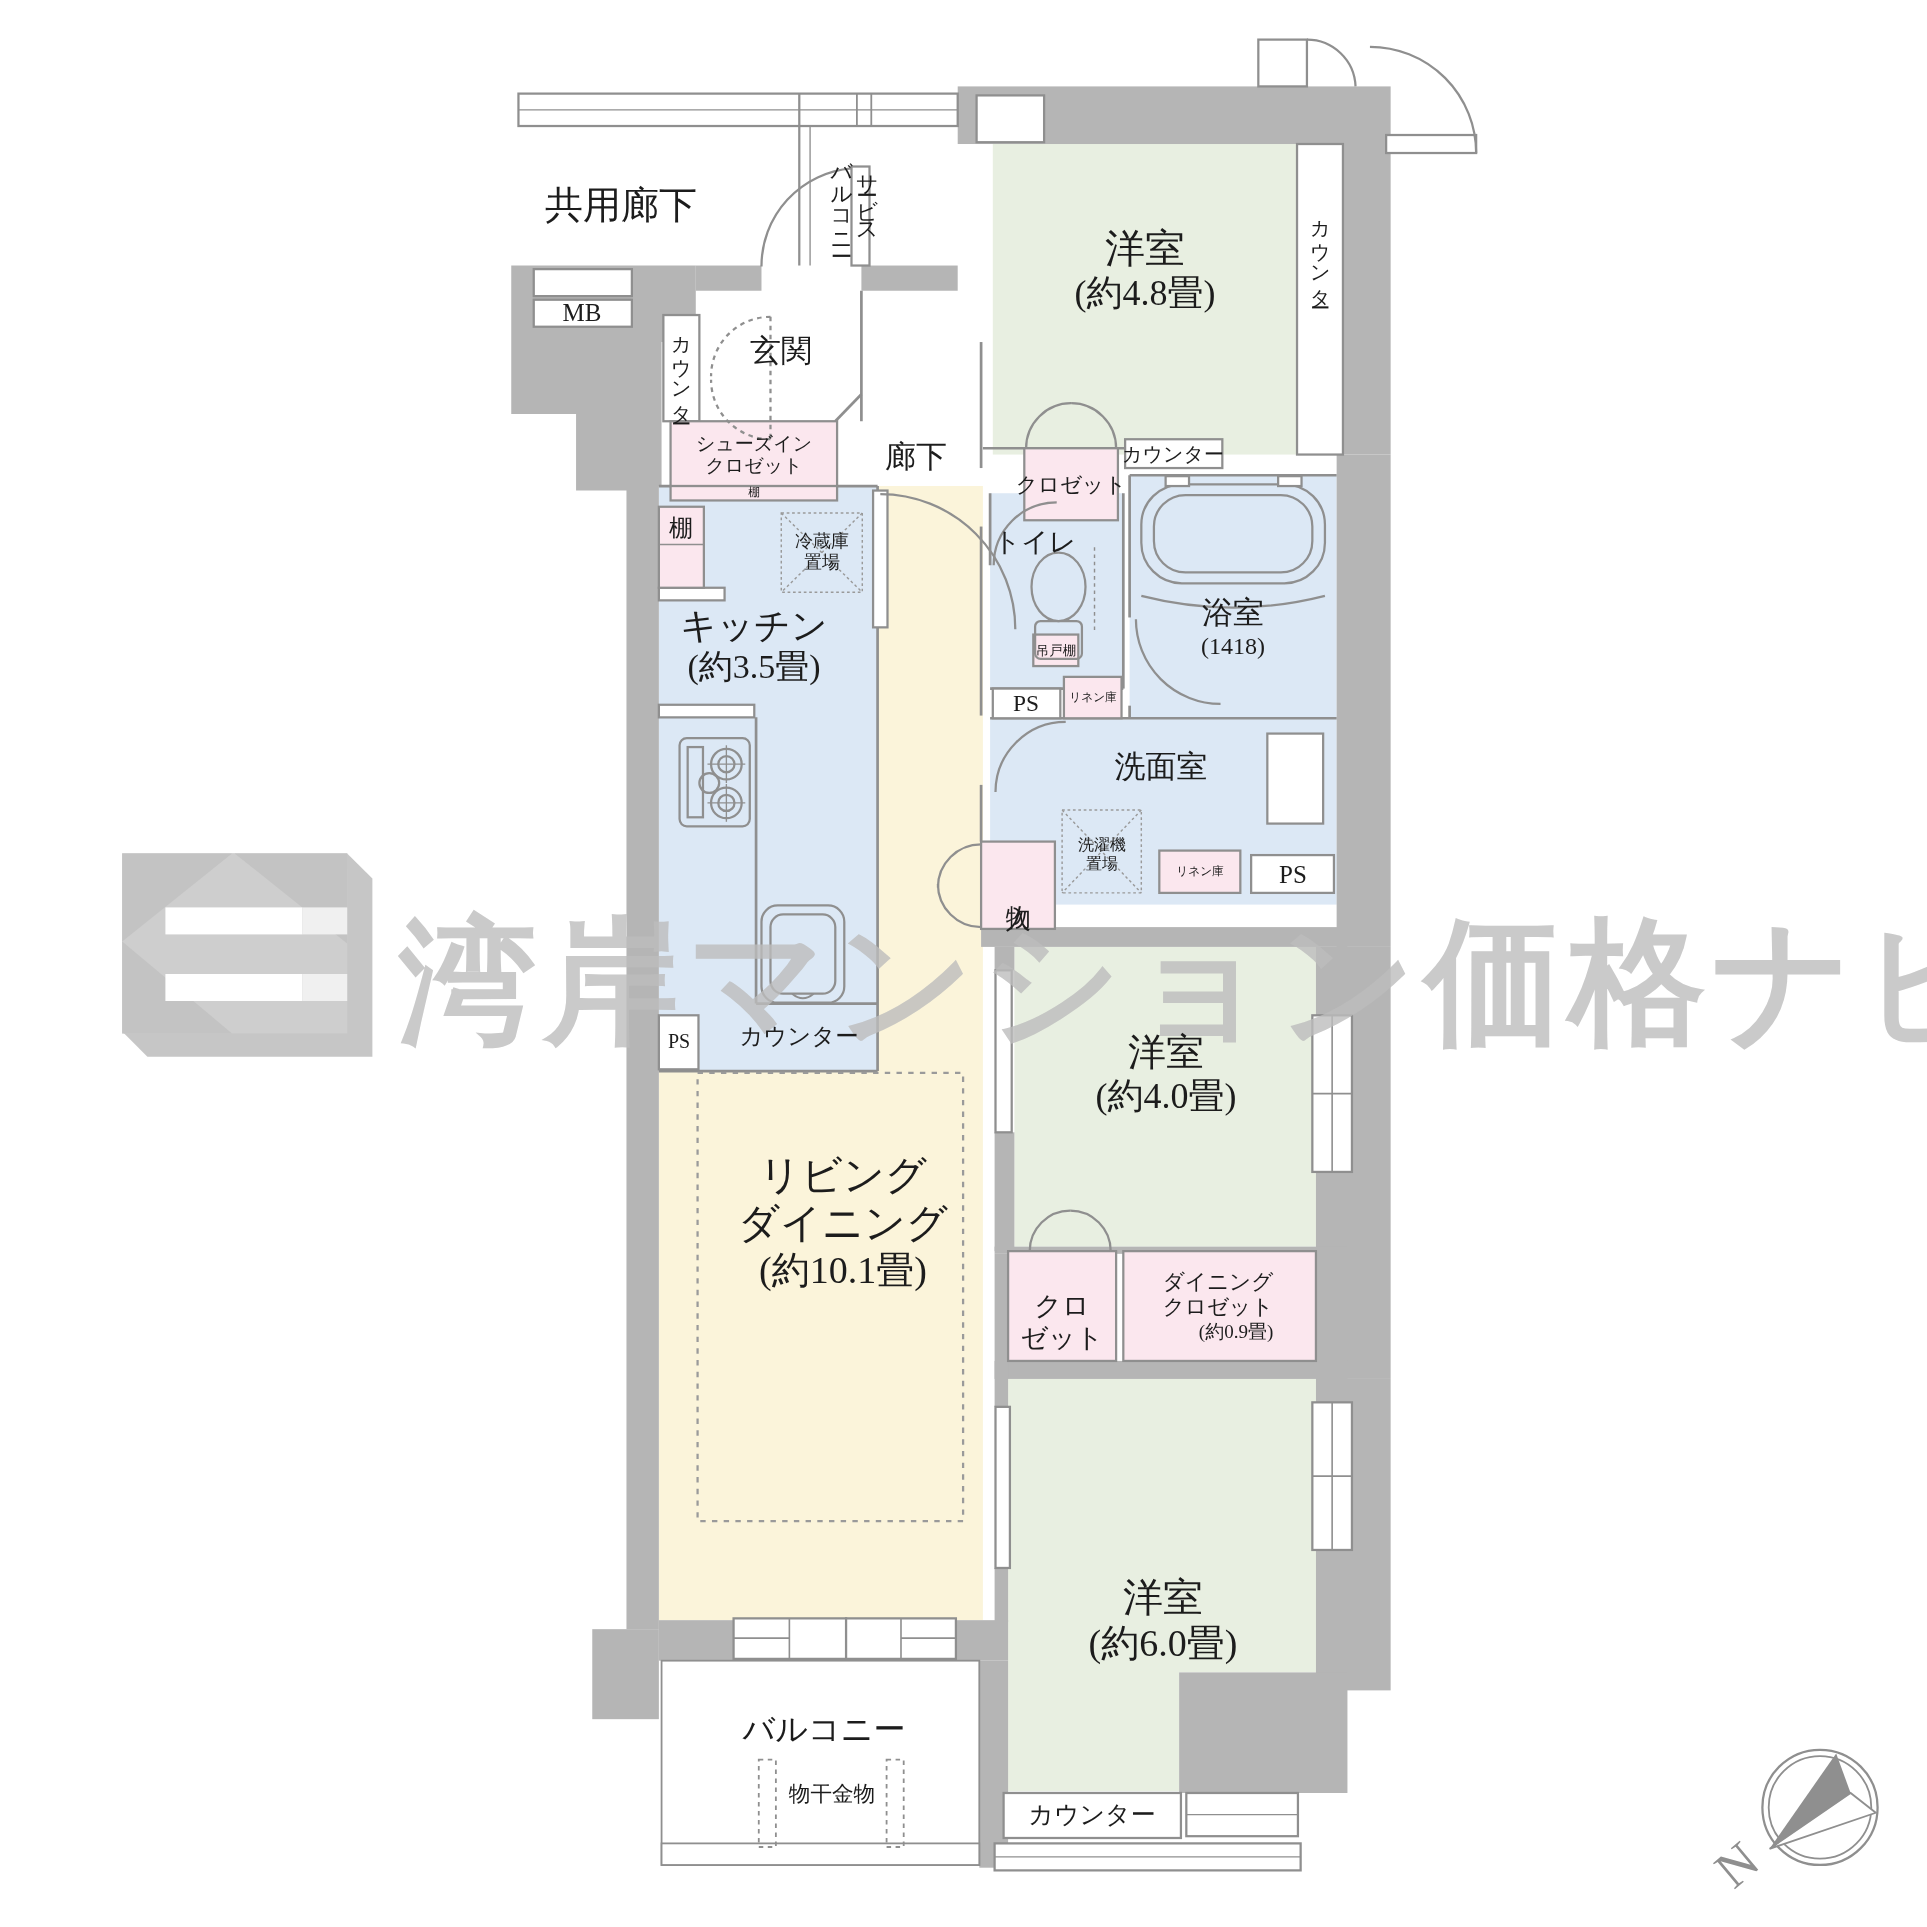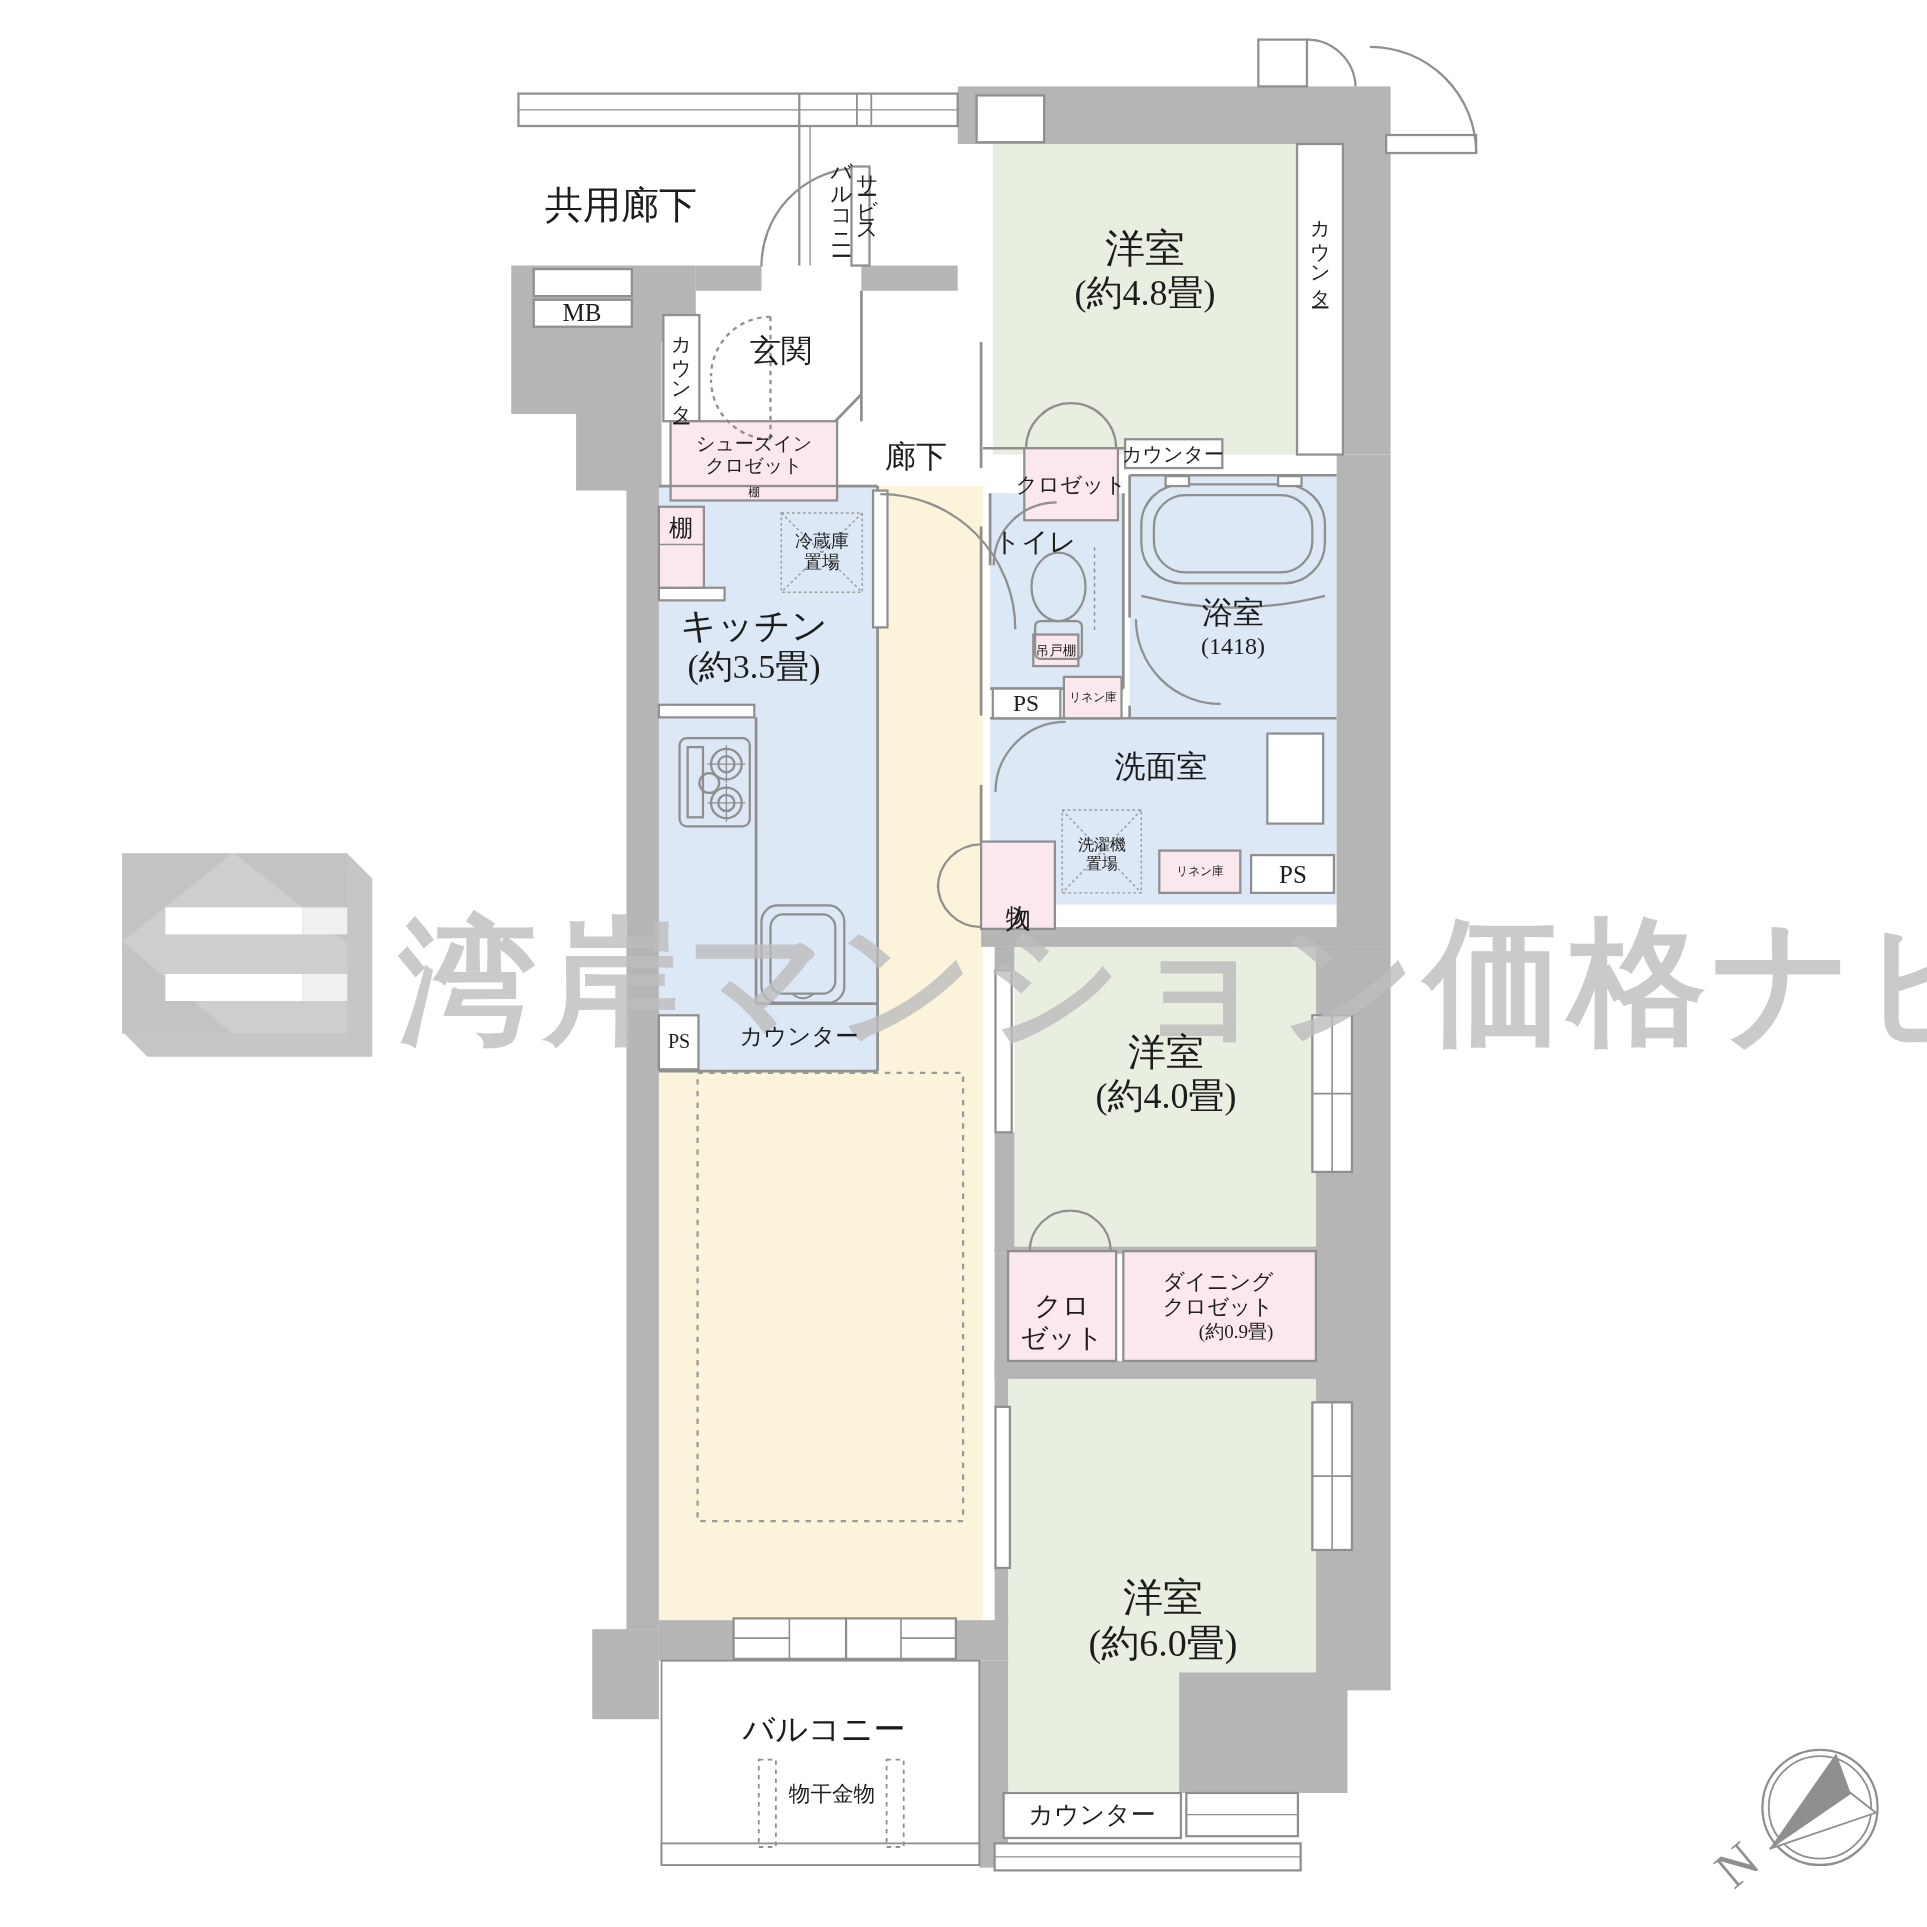--- a/index.html
+++ b/index.html
@@ -271,20 +271,25 @@
   <div class="lbl" style="left:1161px;top:767px;font-size:31px;">洗面室</div>
   <div class="lbl" style="left:1102px;top:855px;font-size:16px;">
     <span class="ln">洗濯機</span>
     <span class="ln">置場</span>
   </div>
   <div class="lbl" style="left:1200px;top:872px;font-size:11.7px;">リネン庫</div>
   <div class="lbl" style="left:1293px;top:875px;font-size:25px;">PS</div>
   <div class="lbl vert" style="left:1018px;top:886px;font-size:25px;">物入</div>
   <div class="lbl" style="left:679px;top:1042px;font-size:20px;">PS</div>
   <div class="lbl" style="left:799px;top:1037px;font-size:23.4px;">カウンター</div>
+  <div class="lbl" style="left:843px;top:1222px;font-size:41px;">
+    <span class="ln">リビング</span>
+    <span class="ln">ダイニング</span>
+    <span class="ln" style="font-size:38px;">(約10.1畳)</span>
+  </div>
   <div class="lbl" style="left:1166px;top:1074px;font-size:38px;">
     <span class="ln">洋室</span>
     <span class="ln" style="font-size:36px;">(約4.0畳)</span>
   </div>
   <div class="lbl" style="left:1062px;top:1323px;font-size:27px;">
     <span class="ln">クロ</span>
     <span class="ln">ゼット</span>
   </div>
   <div class="lbl" style="left:1218px;top:1307px;font-size:21.6px;">
     <span class="ln">ダイニング</span>

